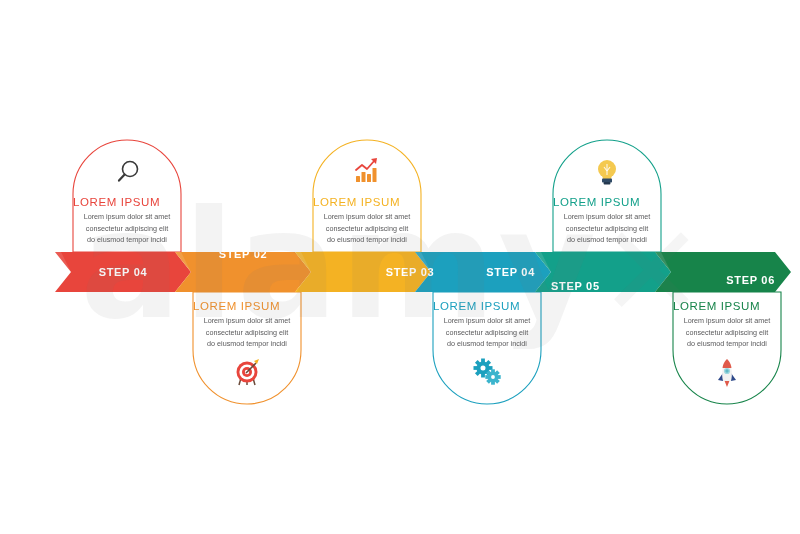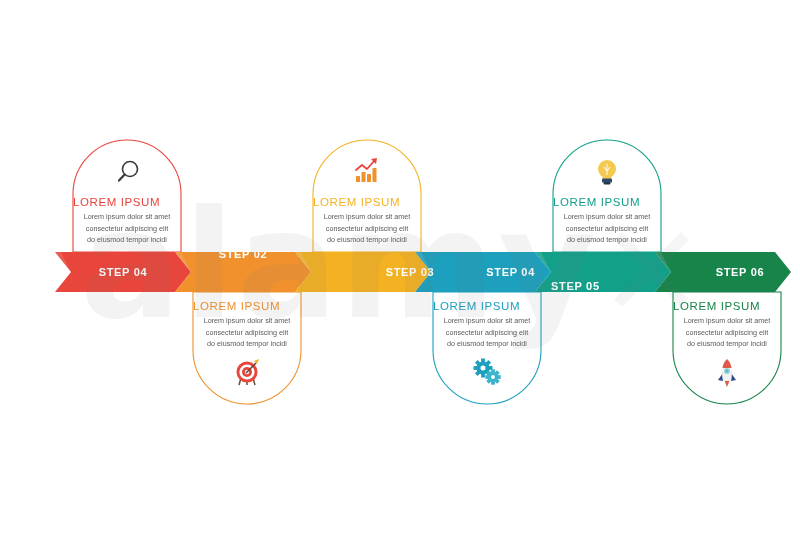--- a/index.html
+++ b/index.html
@@ -234,15 +234,15 @@
       <div class="step-label" style="left: 431px; top: 266px; width: 104px; text-align: right;">STEP 04</div>
       <div class="card-html" style="left: 553px; top: 196px; width: 108px;">
         <div class="card-title" style="color: rgb(19, 160, 138);">LOREM IPSUM</div>
         <div class="card-body">Lorem ipsum dolor sit amet<br>consectetur adipiscing elit<br>do eiusmod tempor incidi</div>
       </div>
       <div class="step-label" style="left: 551px; top: 280px; width: 104px; text-align: left;">STEP 05</div>
       <div class="card-html" style="left: 673px; top: 300px; width: 108px;">
         <div class="card-title" style="color: rgb(23, 132, 74);">LOREM IPSUM</div>
         <div class="card-body">Lorem ipsum dolor sit amet<br>consectetur adipiscing elit<br>do eiusmod tempor incidi</div>
       </div>
-      <div class="step-label" style="left: 671px; top: 266px; width: 104px; text-align: center; margin-left: 17px;">STEP 06</div>
+      <div class="step-label" style="left: 671px; top: 274px; width: 104px; text-align: right;">STEP 06</div>
     </div>
 </div>
 
 </body></html>

